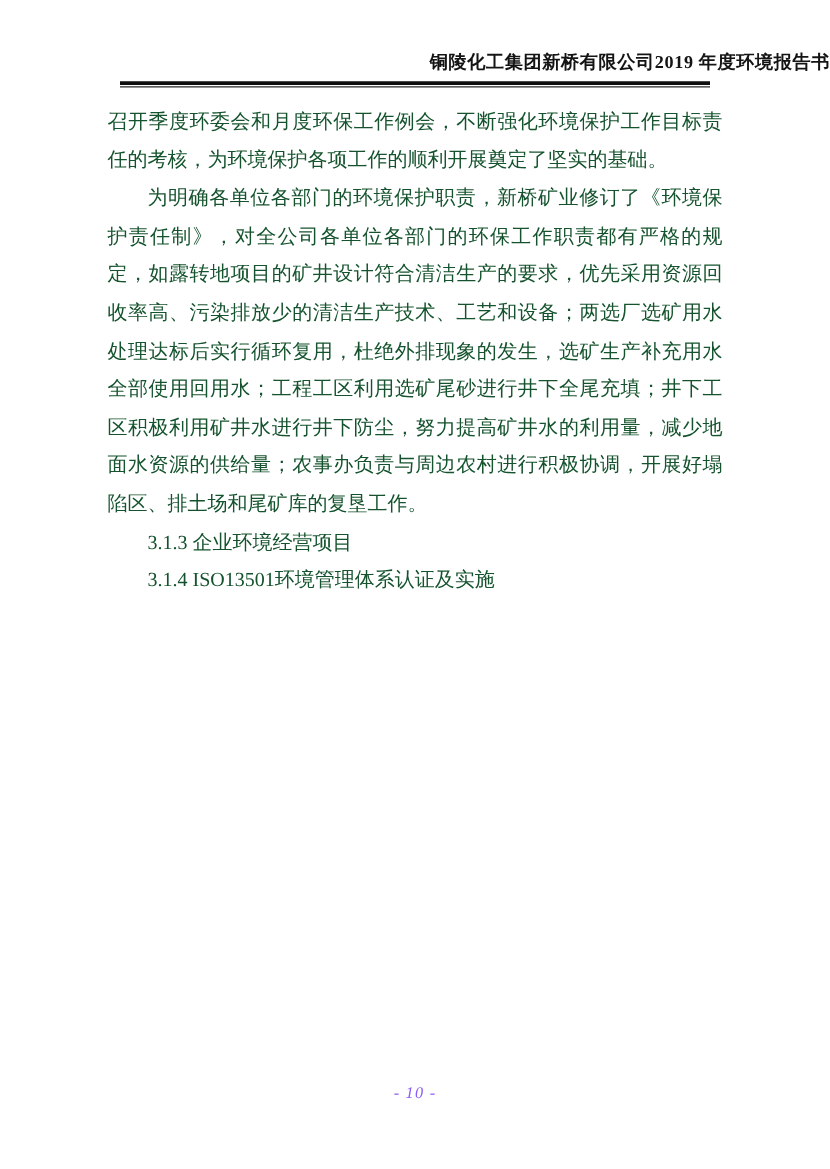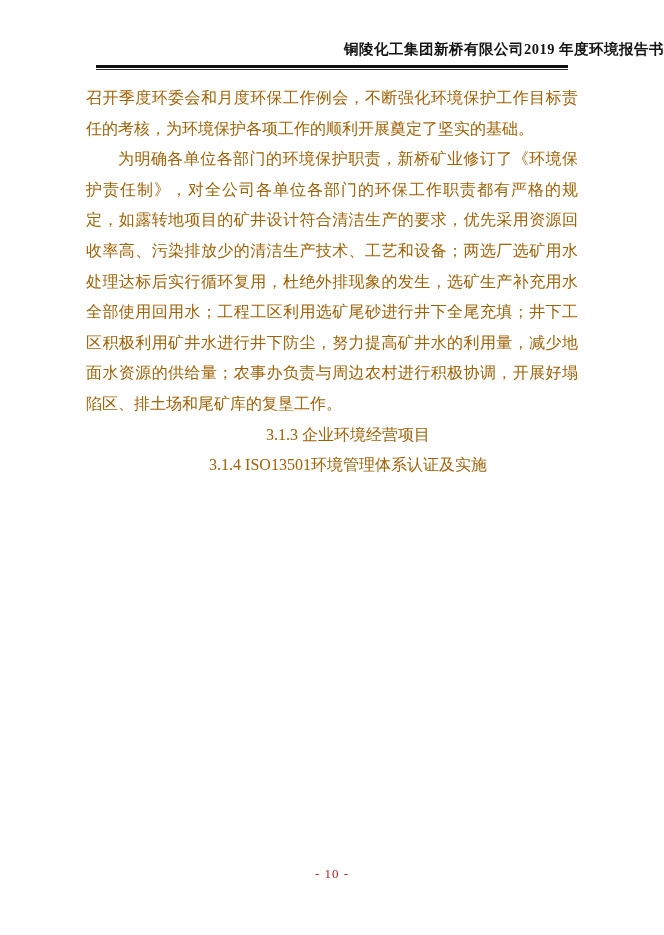--- a/index.html
+++ b/index.html
@@ -34,41 +34,42 @@
     border-bottom: 1px solid #2a2a2a;
     background: transparent;
   }
   .doc-body {
     margin: 13px 86px 0 86px;
     width: 492px;
     font-size: 16px;
     line-height: 30.6px;
     text-align: justify;
     text-justify: inter-character;
-    color: #a16207;
+    color: #14532d;
   }
   .doc-body p {
     margin: 0;
     padding: 0;
   }
   .doc-body p.indent {
     text-indent: 2em;
   }
   .doc-body p.heading {
-    text-align: center;
+    text-align: left;
   }
   .page-number {
     position: absolute;
     left: 0;
     right: 0;
     top: 866px;
     text-align: center;
     font-size: 13px;
-    color: #b91c1c;
+    color: #8b5cf6;
     letter-spacing: 1px;
+    font-style: italic;
   }
 </style>
 </head>
 <body>
 
 <div class="page">
 
   <div class="running-head">铜陵化工集团新桥有限公司2019 年度环境报告书</div>
 
   <div class="header-rule"></div>

